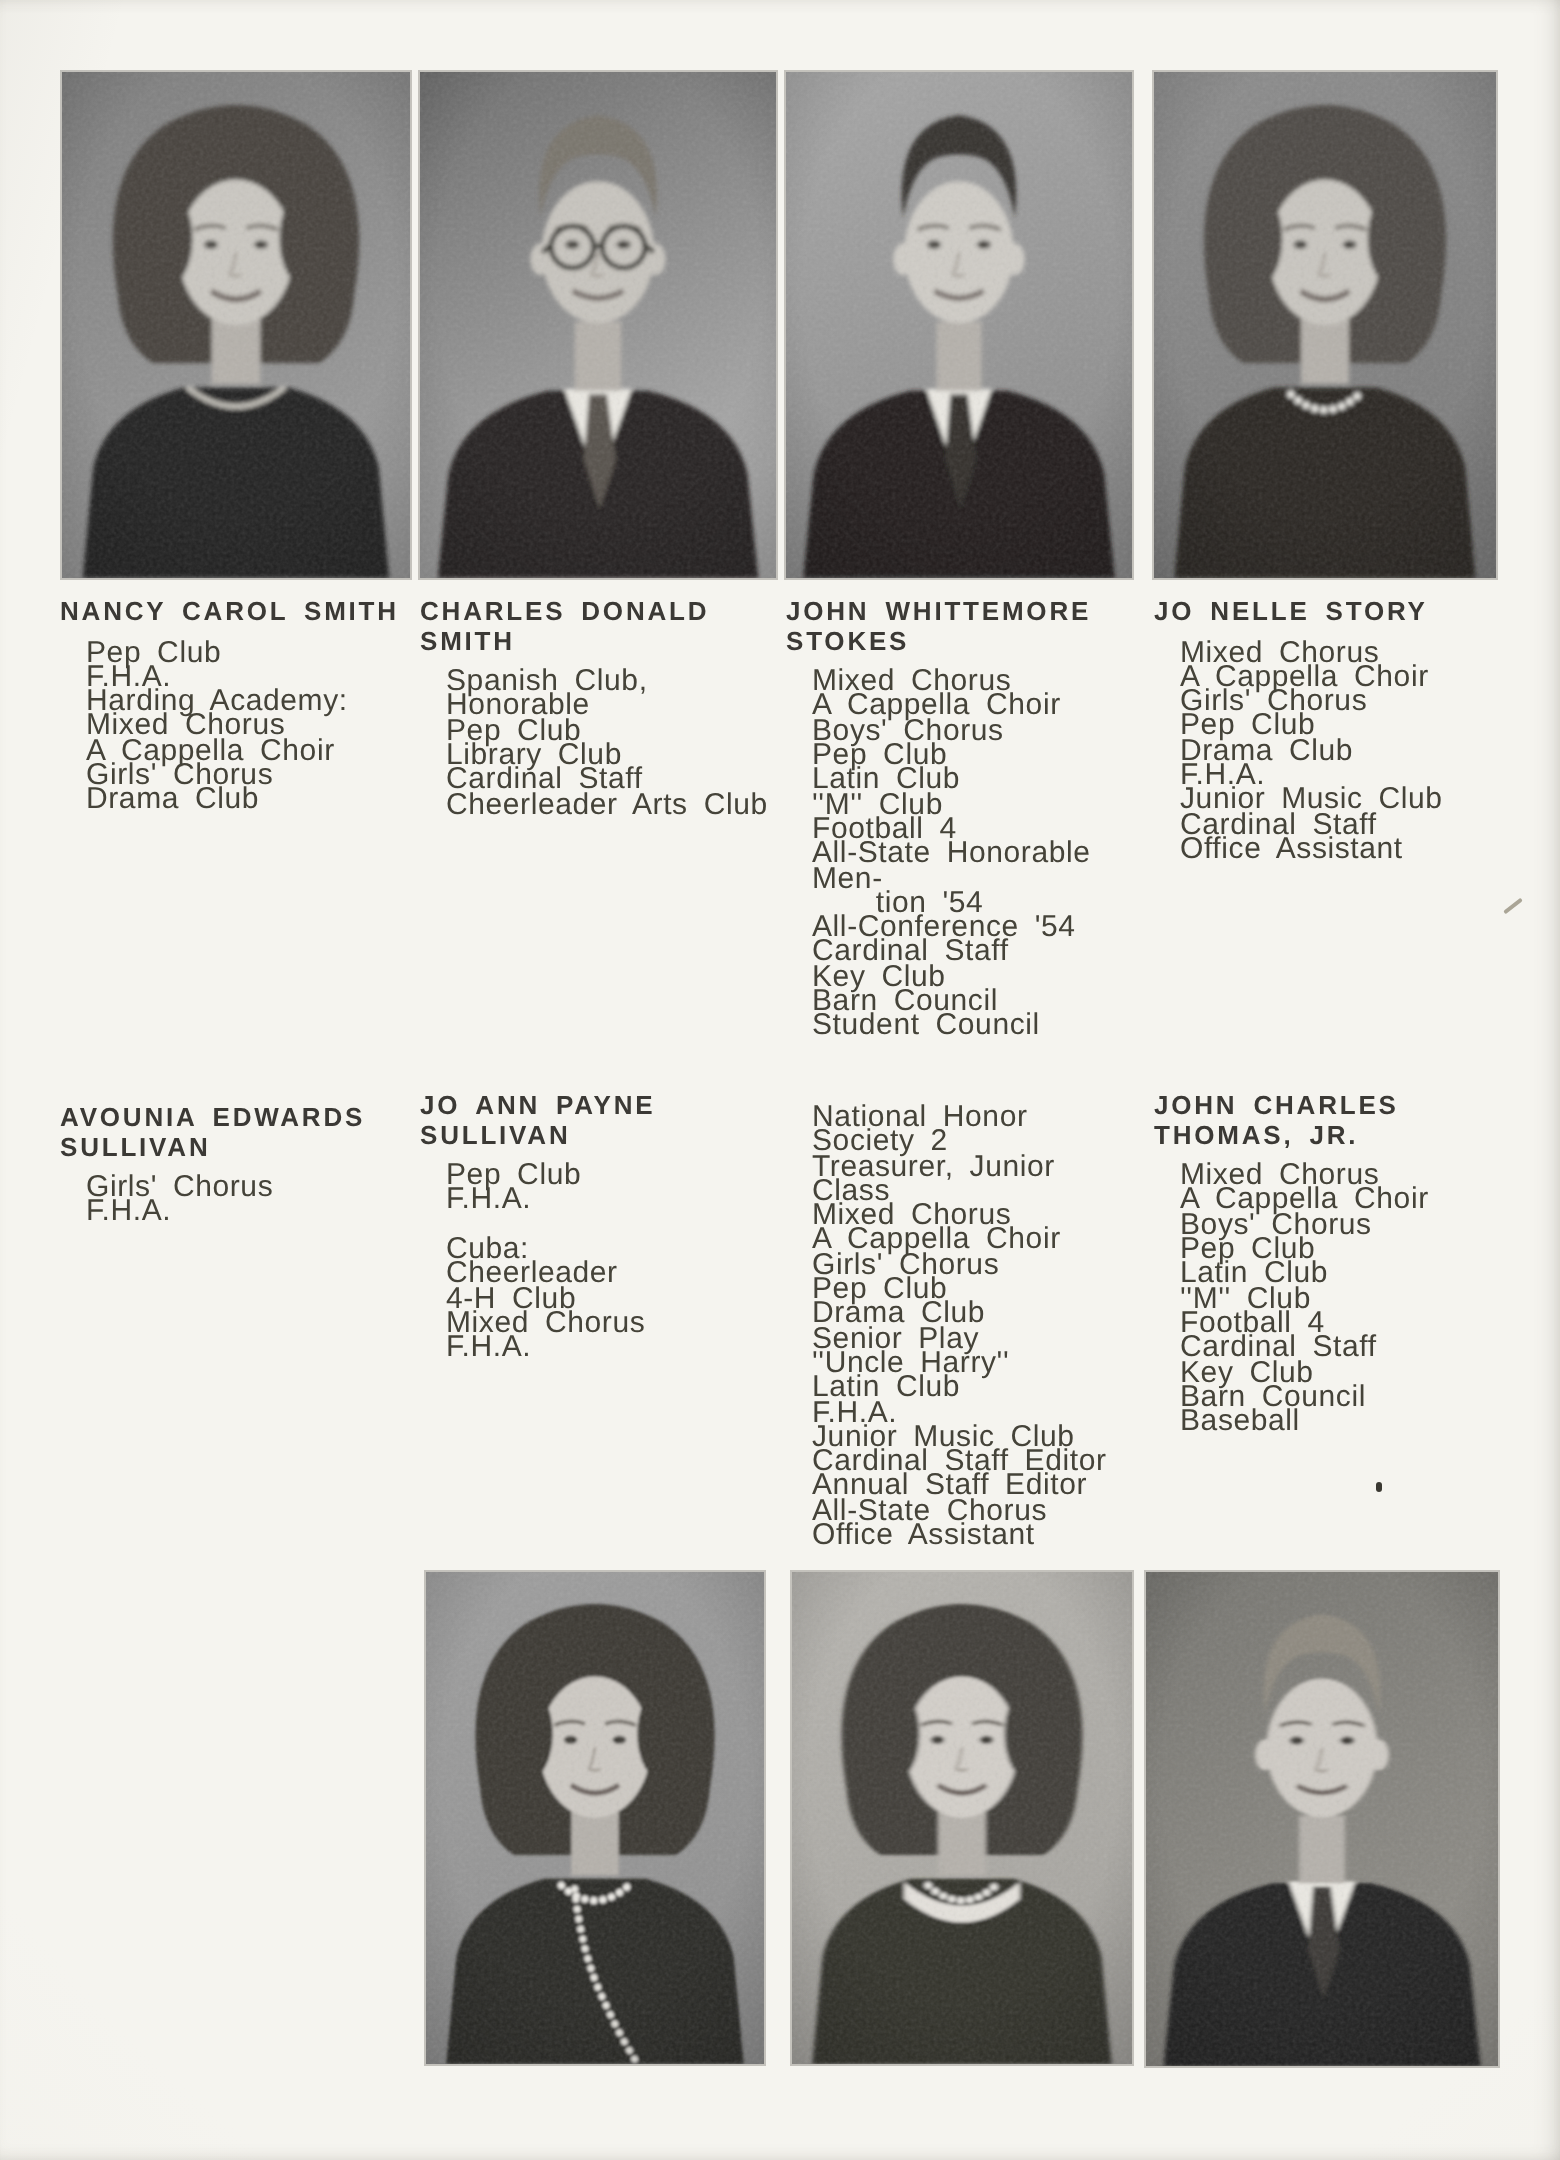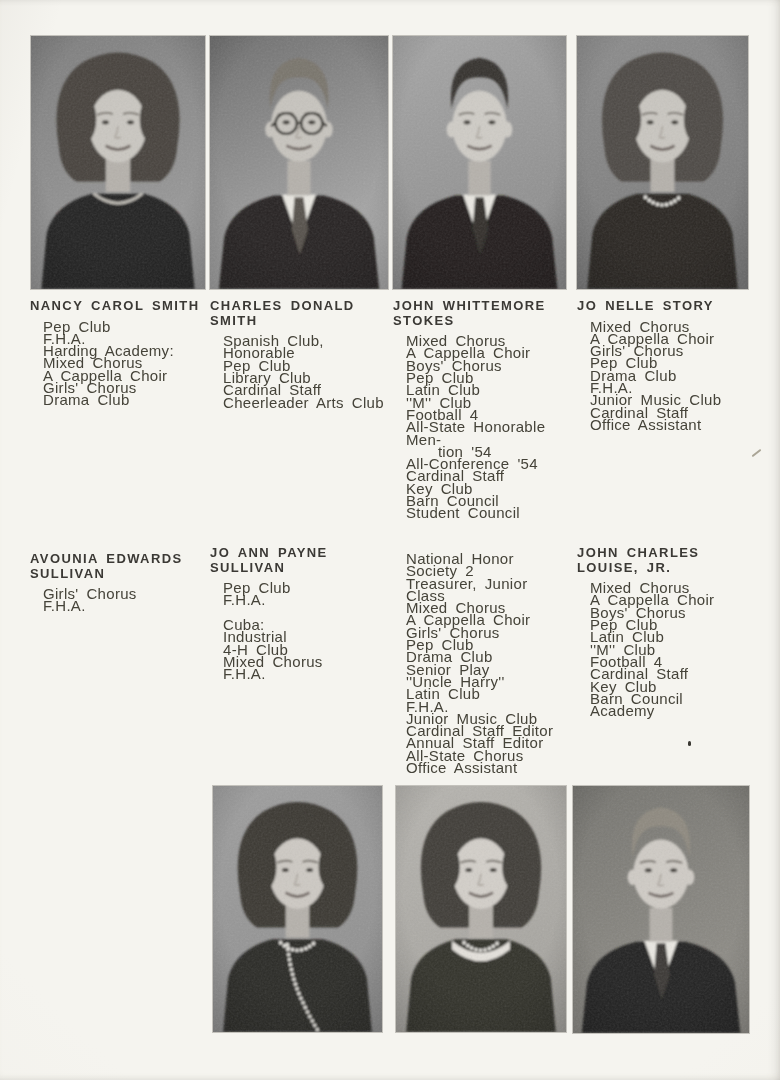--- a/index.html
+++ b/index.html
@@ -387,25 +387,25 @@
         <div>AVOUNIA EDWARDS</div>
         <div>SULLIVAN</div>
       </h2>
       <ul class="acts"><li>Girls' Chorus</li><li>F.H.A.</li></ul>
     </section>
     <section class="entry" style="left: 210px; top: 546px; width: 178px;">
       <h2 class="name">
         <div>JO ANN PAYNE</div>
         <div>SULLIVAN</div>
       </h2>
-      <ul class="acts"><li>Pep Club</li><li>F.H.A.</li><li>&nbsp;</li><li>Cuba:</li><li>Industrial</li><li>4-H Club</li><li>Mixed Chorus</li><li>F.H.A.</li></ul>
+      <ul class="acts"><li>Pep Club</li><li>F.H.A.</li><li>&nbsp;</li><li>Cuba:</li><li>Cheerleader</li><li>4-H Club</li><li>Mixed Chorus</li><li>F.H.A.</li></ul>
     </section>
     <section class="entry" style="left: 393px; top: 546px; width: 173px;">
       <ul class="acts"><li>National Honor Society 2</li><li>Treasurer, Junior Class</li><li>Mixed Chorus</li><li>A Cappella Choir</li><li>Girls' Chorus</li><li>Pep Club</li><li>Drama Club</li><li>Senior Play</li><li>''Uncle Harry''</li><li>Latin Club</li><li>F.H.A.</li><li>Junior Music Club</li><li>Cardinal Staff Editor</li><li>Annual Staff Editor</li><li>All-State Chorus</li><li>Office Assistant</li></ul>
     </section>
     <section class="entry" style="left: 577px; top: 546px; width: 172px;">
       <h2 class="name">
         <div>JOHN CHARLES</div>
-        <div>LOUISE, JR.</div>
-      </h2>
-      <ul class="acts"><li>Mixed Chorus</li><li>A Cappella Choir</li><li>Boys' Chorus</li><li>Pep Club</li><li>Latin Club</li><li>''M'' Club</li><li>Football 4</li><li>Cardinal Staff</li><li>Key Club</li><li>Barn Council</li><li>Academy</li></ul>
+        <div>THOMAS, JR.</div>
+      </h2>
+      <ul class="acts"><li>Mixed Chorus</li><li>A Cappella Choir</li><li>Boys' Chorus</li><li>Pep Club</li><li>Latin Club</li><li>''M'' Club</li><li>Football 4</li><li>Cardinal Staff</li><li>Key Club</li><li>Barn Council</li><li>Baseball</li></ul>
     </section>
   </div>
 
 </body></html>

